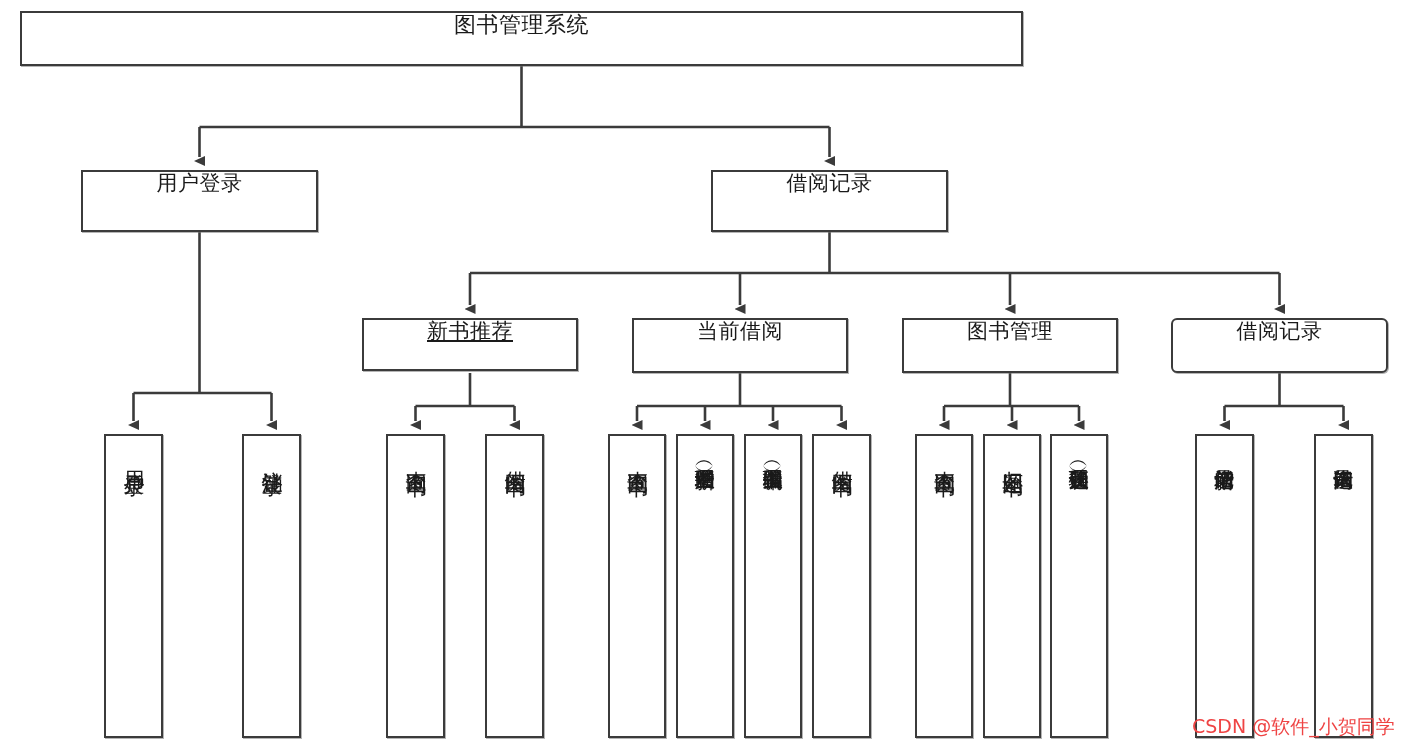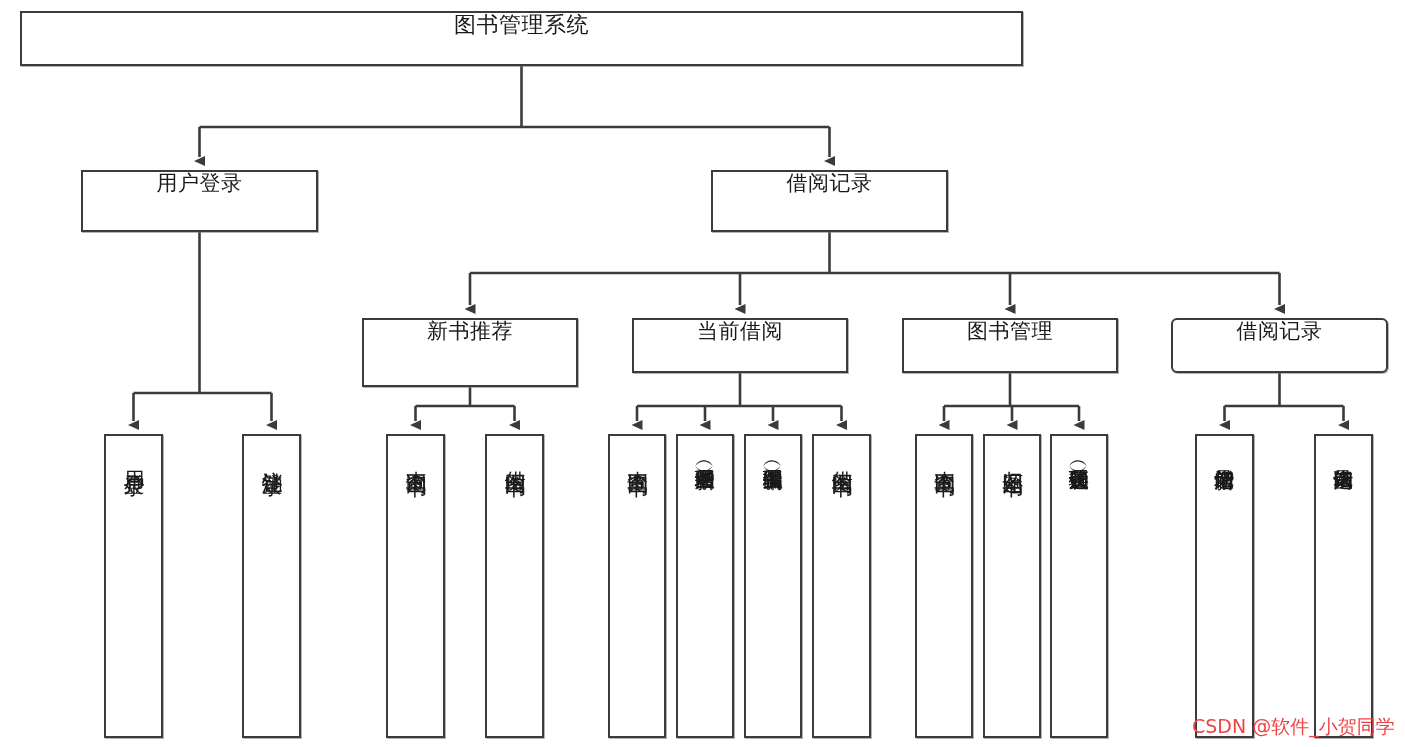--- a/index.html
+++ b/index.html
@@ -122,21 +122,21 @@
   <div id="nodes-layer">
       <div class="node horiz root" style="left: 20px; top: 11px; width: 1003px; height: 55px;">
         <span class="node-label">图书管理系统</span>
       </div>
       <div class="node horiz" style="left: 81px; top: 170px; width: 237px; height: 62px;">
         <span class="node-label">用户登录</span>
       </div>
       <div class="node horiz" style="left: 711px; top: 170px; width: 237px; height: 62px;">
         <span class="node-label">借阅记录</span>
       </div>
-      <div class="node horiz" style="left: 362px; top: 318px; width: 216px; height: 69px;">
+      <div class="node horiz" style="left: 362px; top: 318px; width: 216px; height: 53px; text-decoration: underline;">
         <span class="node-label">新书推荐</span>
       </div>
       <div class="node horiz" style="left: 632px; top: 318px; width: 216px; height: 55px;">
         <span class="node-label">当前借阅</span>
       </div>
       <div class="node horiz" style="left: 902px; top: 318px; width: 216px; height: 55px;">
         <span class="node-label">图书管理</span>
       </div>
       <div class="node horiz" style="left: 1171px; top: 318px; width: 217px; height: 55px; border-radius: 6px;">
         <span class="node-label">借阅记录</span>

